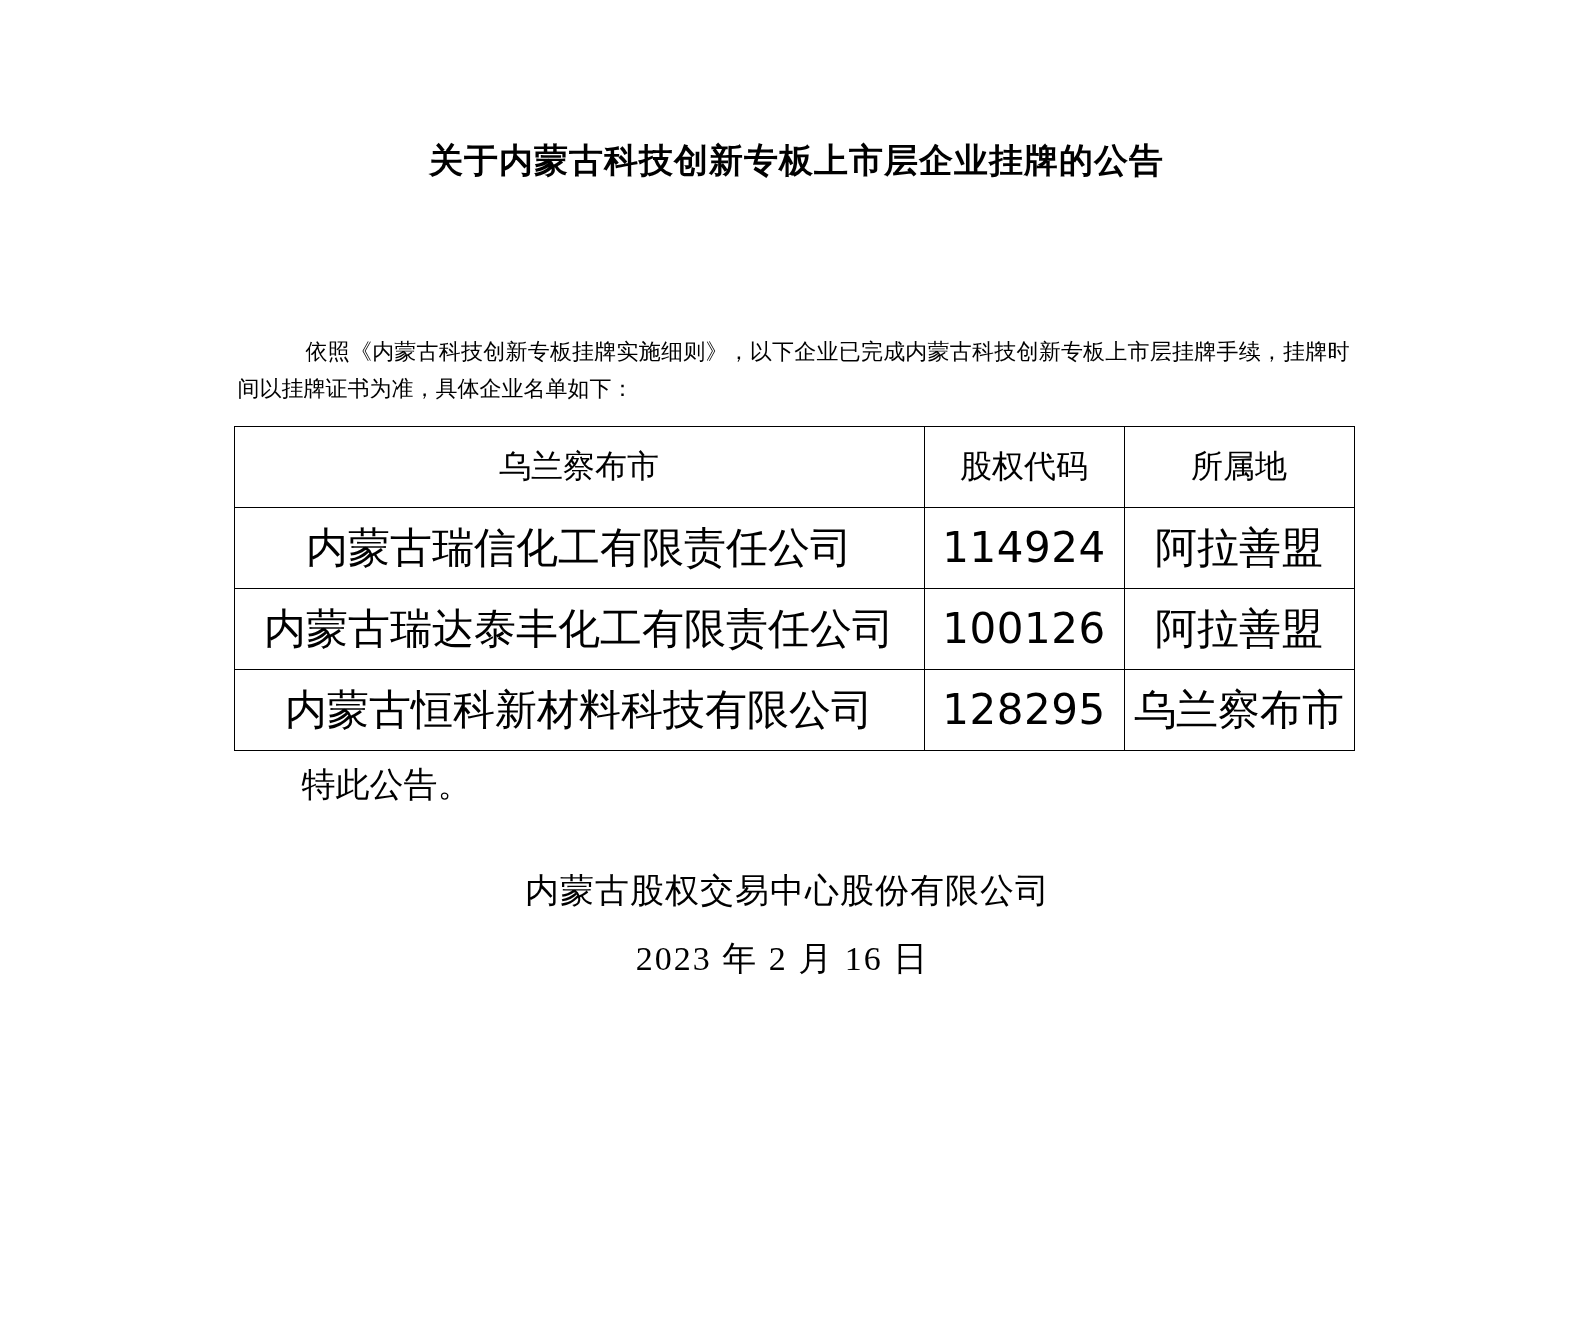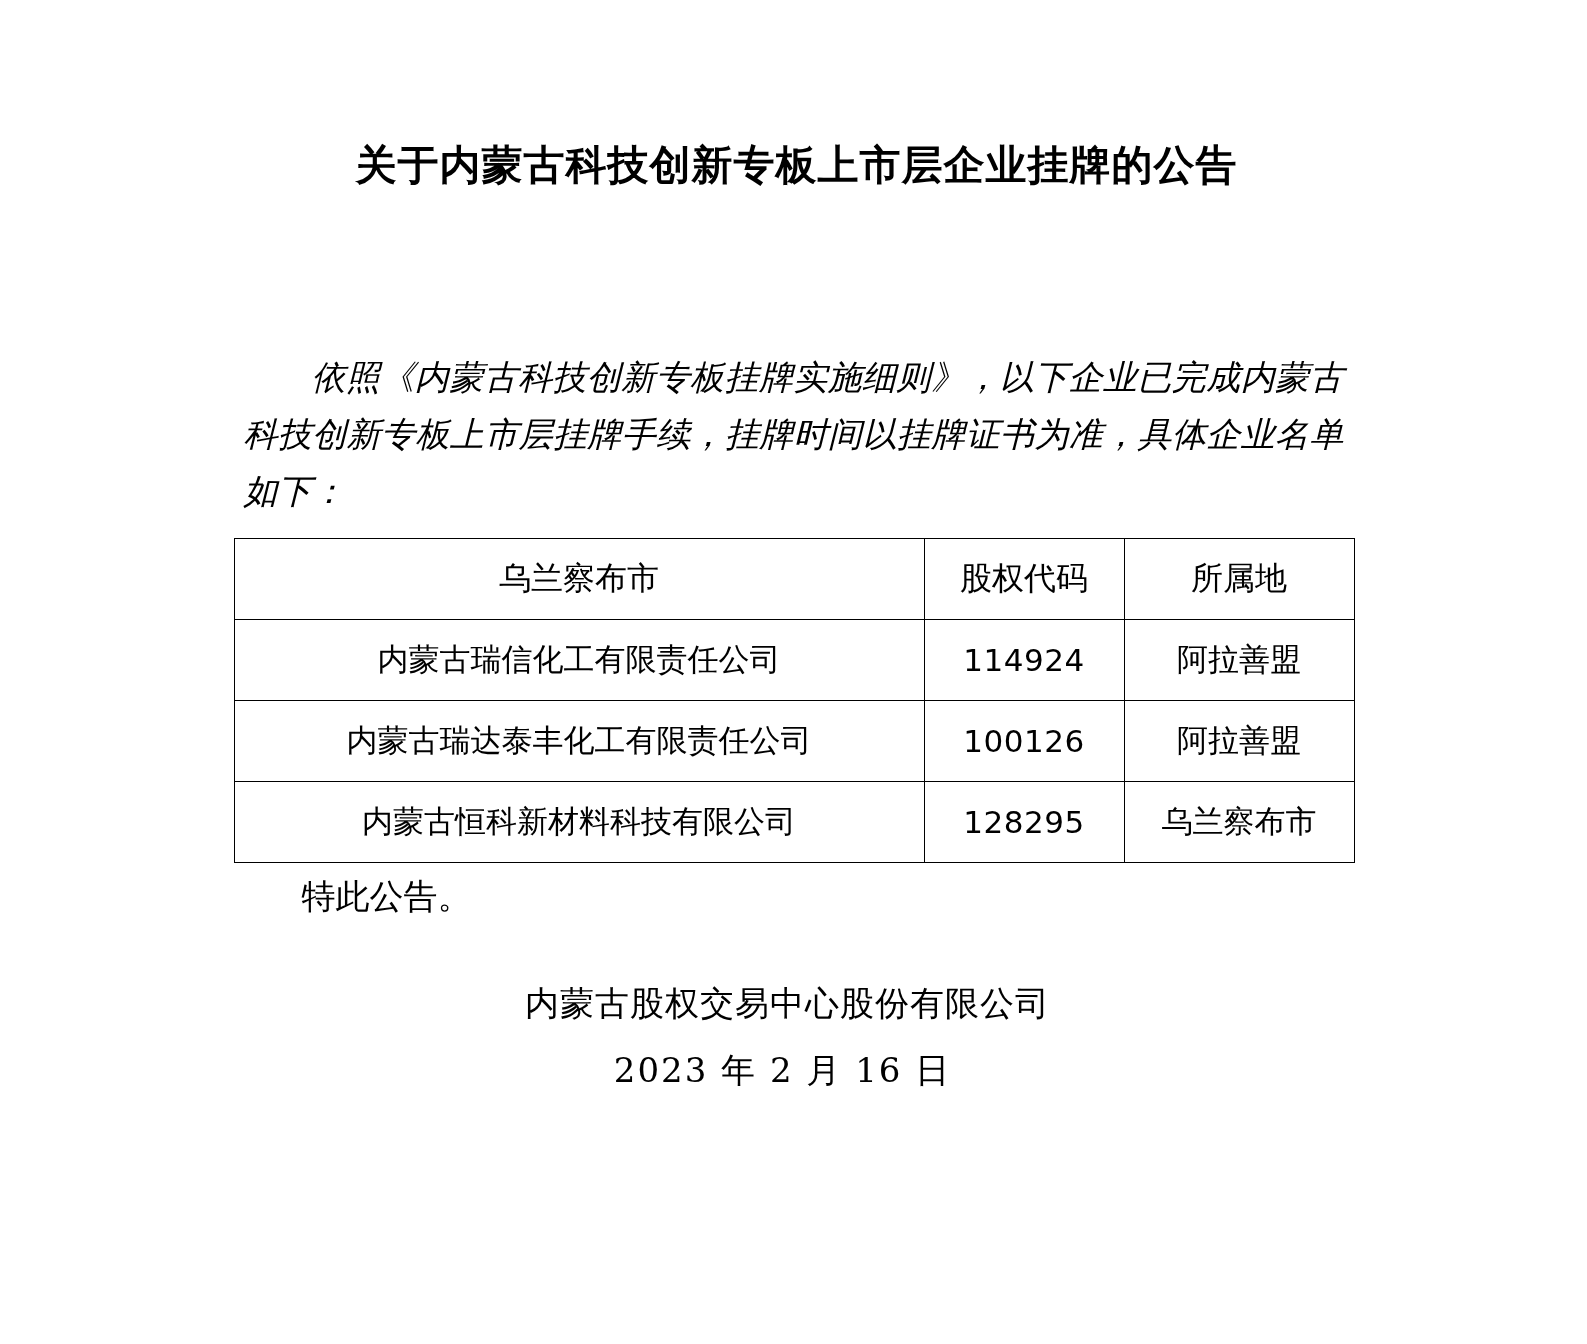--- a/index.html
+++ b/index.html
@@ -19,56 +19,55 @@
     width: 1587px;
     height: 1344px;
     box-sizing: border-box;
   }
   .doc-title {
     margin: 0;
     padding-top: 138px;
     text-align: center;
     font-family: "DejaVu Sans", "Liberation Sans", sans-serif;
     font-weight: bold;
-    font-size: 41px;
+    font-size: 34px;
     letter-spacing: 1px;
     color: #000;
     padding-left: 6px;
   }
   .body-block {
     margin: 0 auto;
     width: 1120px;
     padding-top: 146px;
   }
   .para {
-    margin: 10px;
-    font-size: 34px;
+    margin: 4px;
+    font-size: 22px;
     line-height: 1.68;
     text-align: justify;
     text-justify: inter-ideograph;
     text-indent: 68px;
     color: #000;
-    font-style: italic;
   }
   .table-wrap {
     margin: 18px 0 0 0;
     width: 1120px;
   }
   table.company-table {
     border-collapse: collapse;
     width: 100%;
     table-layout: fixed;
   }
   table.company-table td,
   table.company-table th {
     border: 1.6px solid #000;
     height: 80px;
     text-align: center;
     vertical-align: middle;
-    font-size: 31px;
+    font-size: 42px;
     font-weight: normal;
     padding: 0 4px;
   }
   table.company-table th {
     font-size: 32px;
   }
   col.col-name { width: 690px; }
   col.col-code { width: 200px; }
   col.col-area { width: 230px; }
   .code-cell {
@@ -91,20 +90,21 @@
   .sign-company {
     font-size: 34px;
     line-height: 1.6;
     letter-spacing: 1px;
   }
   .sign-date {
     margin-top: 18px;
     font-size: 34px;
     letter-spacing: 2px;
     padding-right: 10px;
+    font-family: Liberation Serif, serif;
   }
 </style>
 </head>
 <body>
 
 <div class="page">
 
   <h1 class="doc-title">关于内蒙古科技创新专板上市层企业挂牌的公告</h1>
 
   <div class="body-block">

